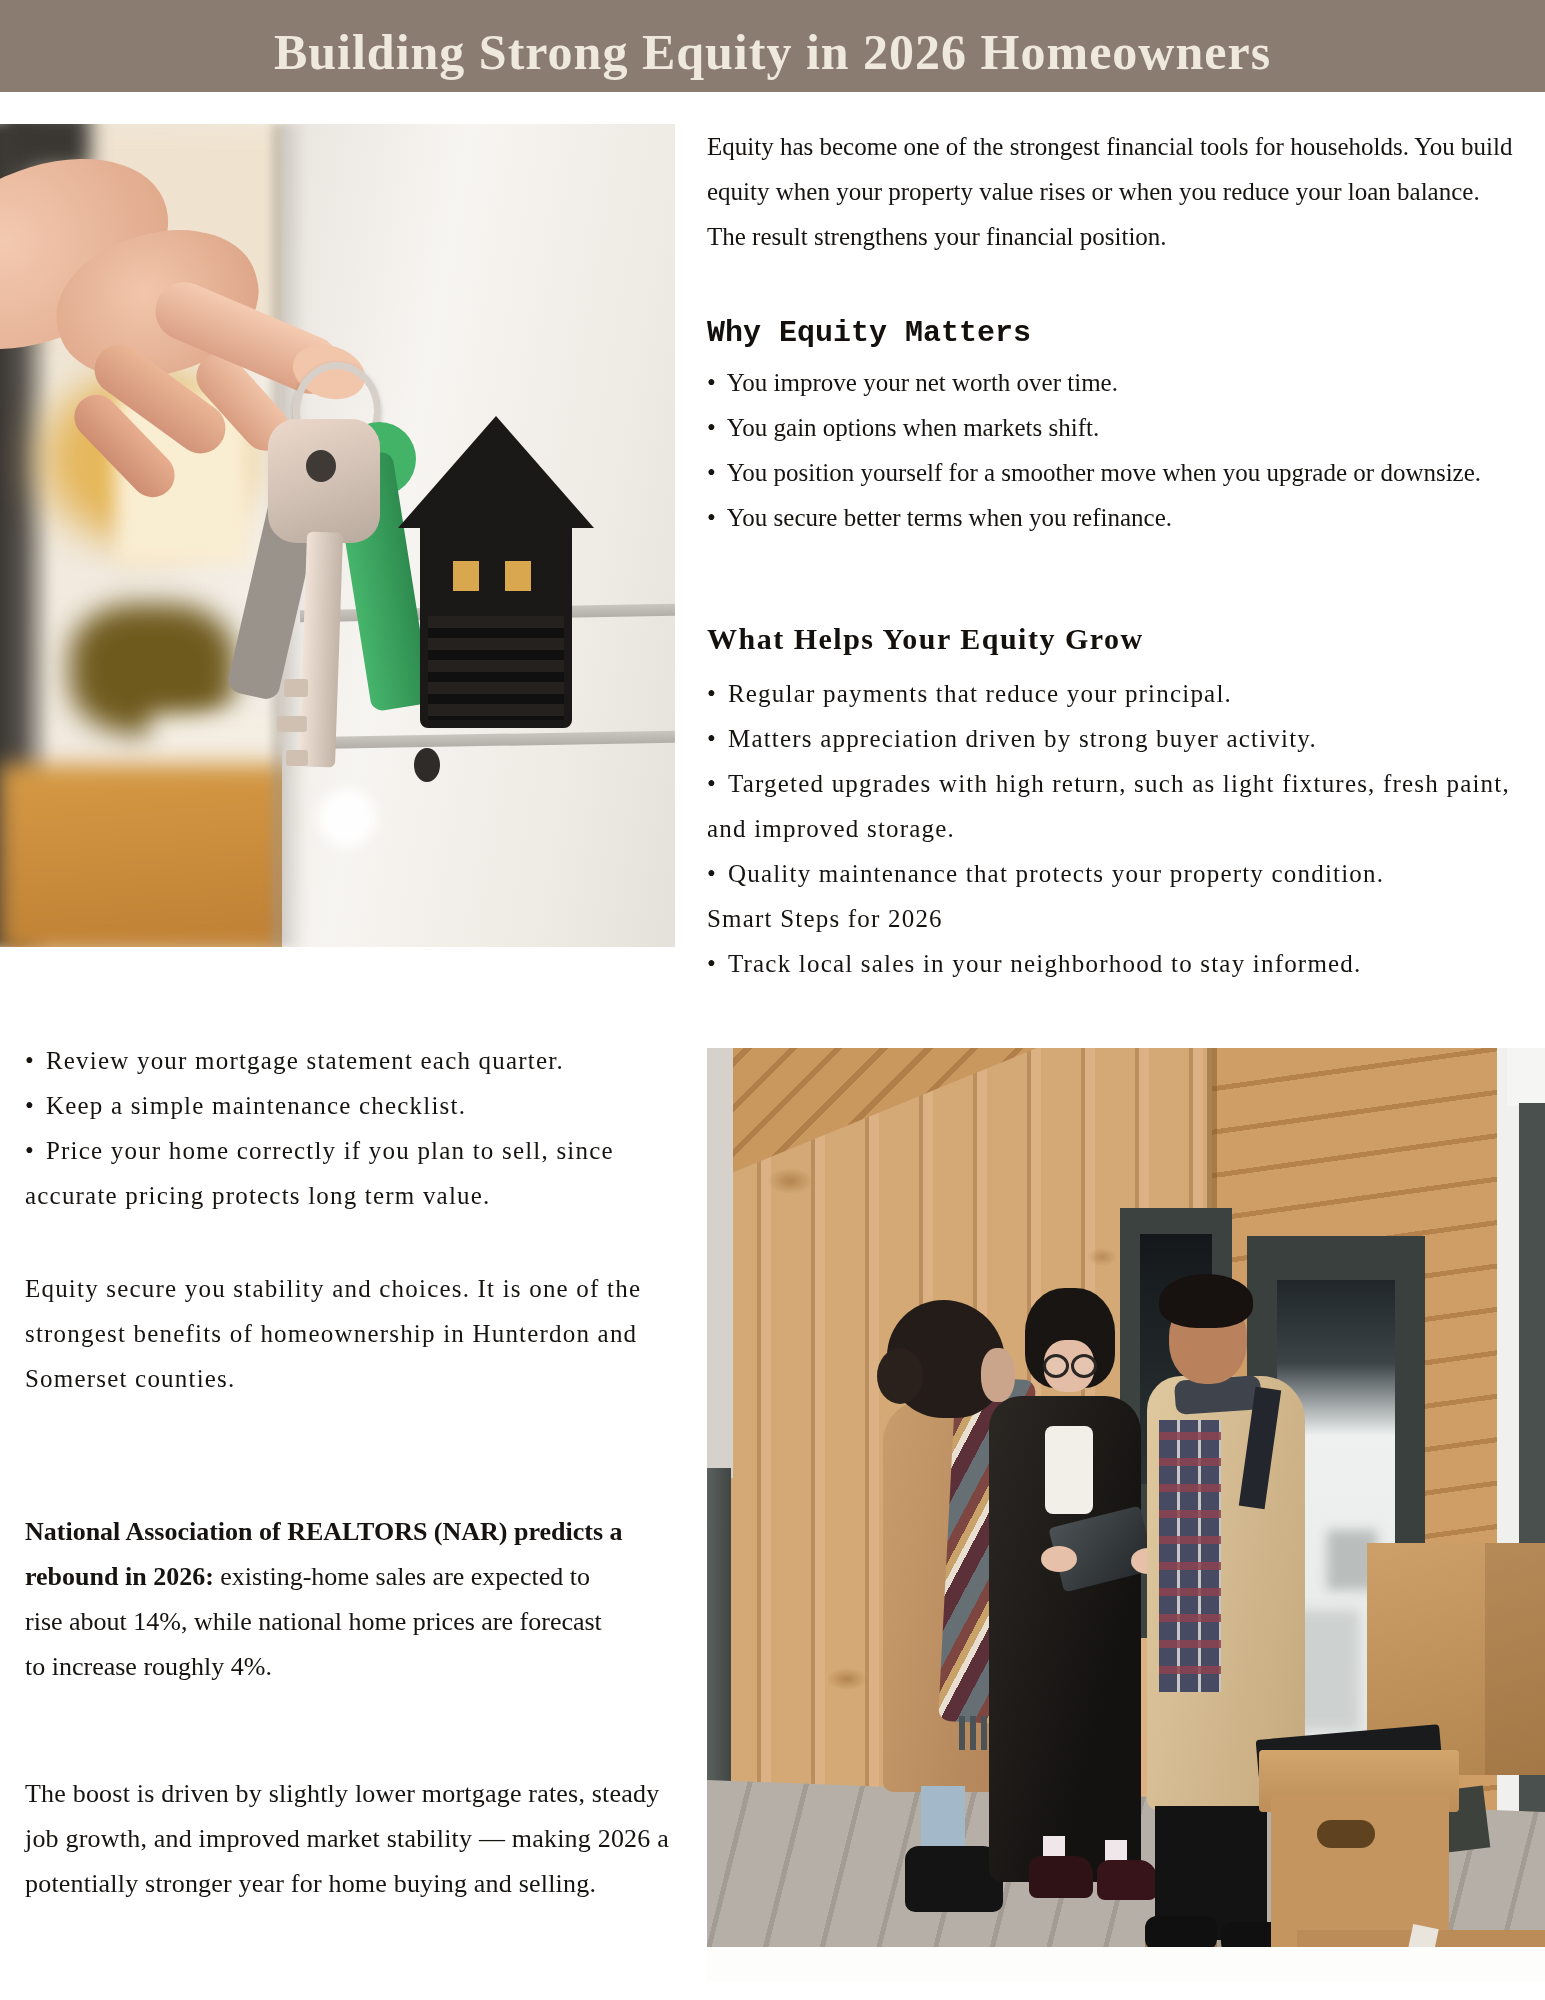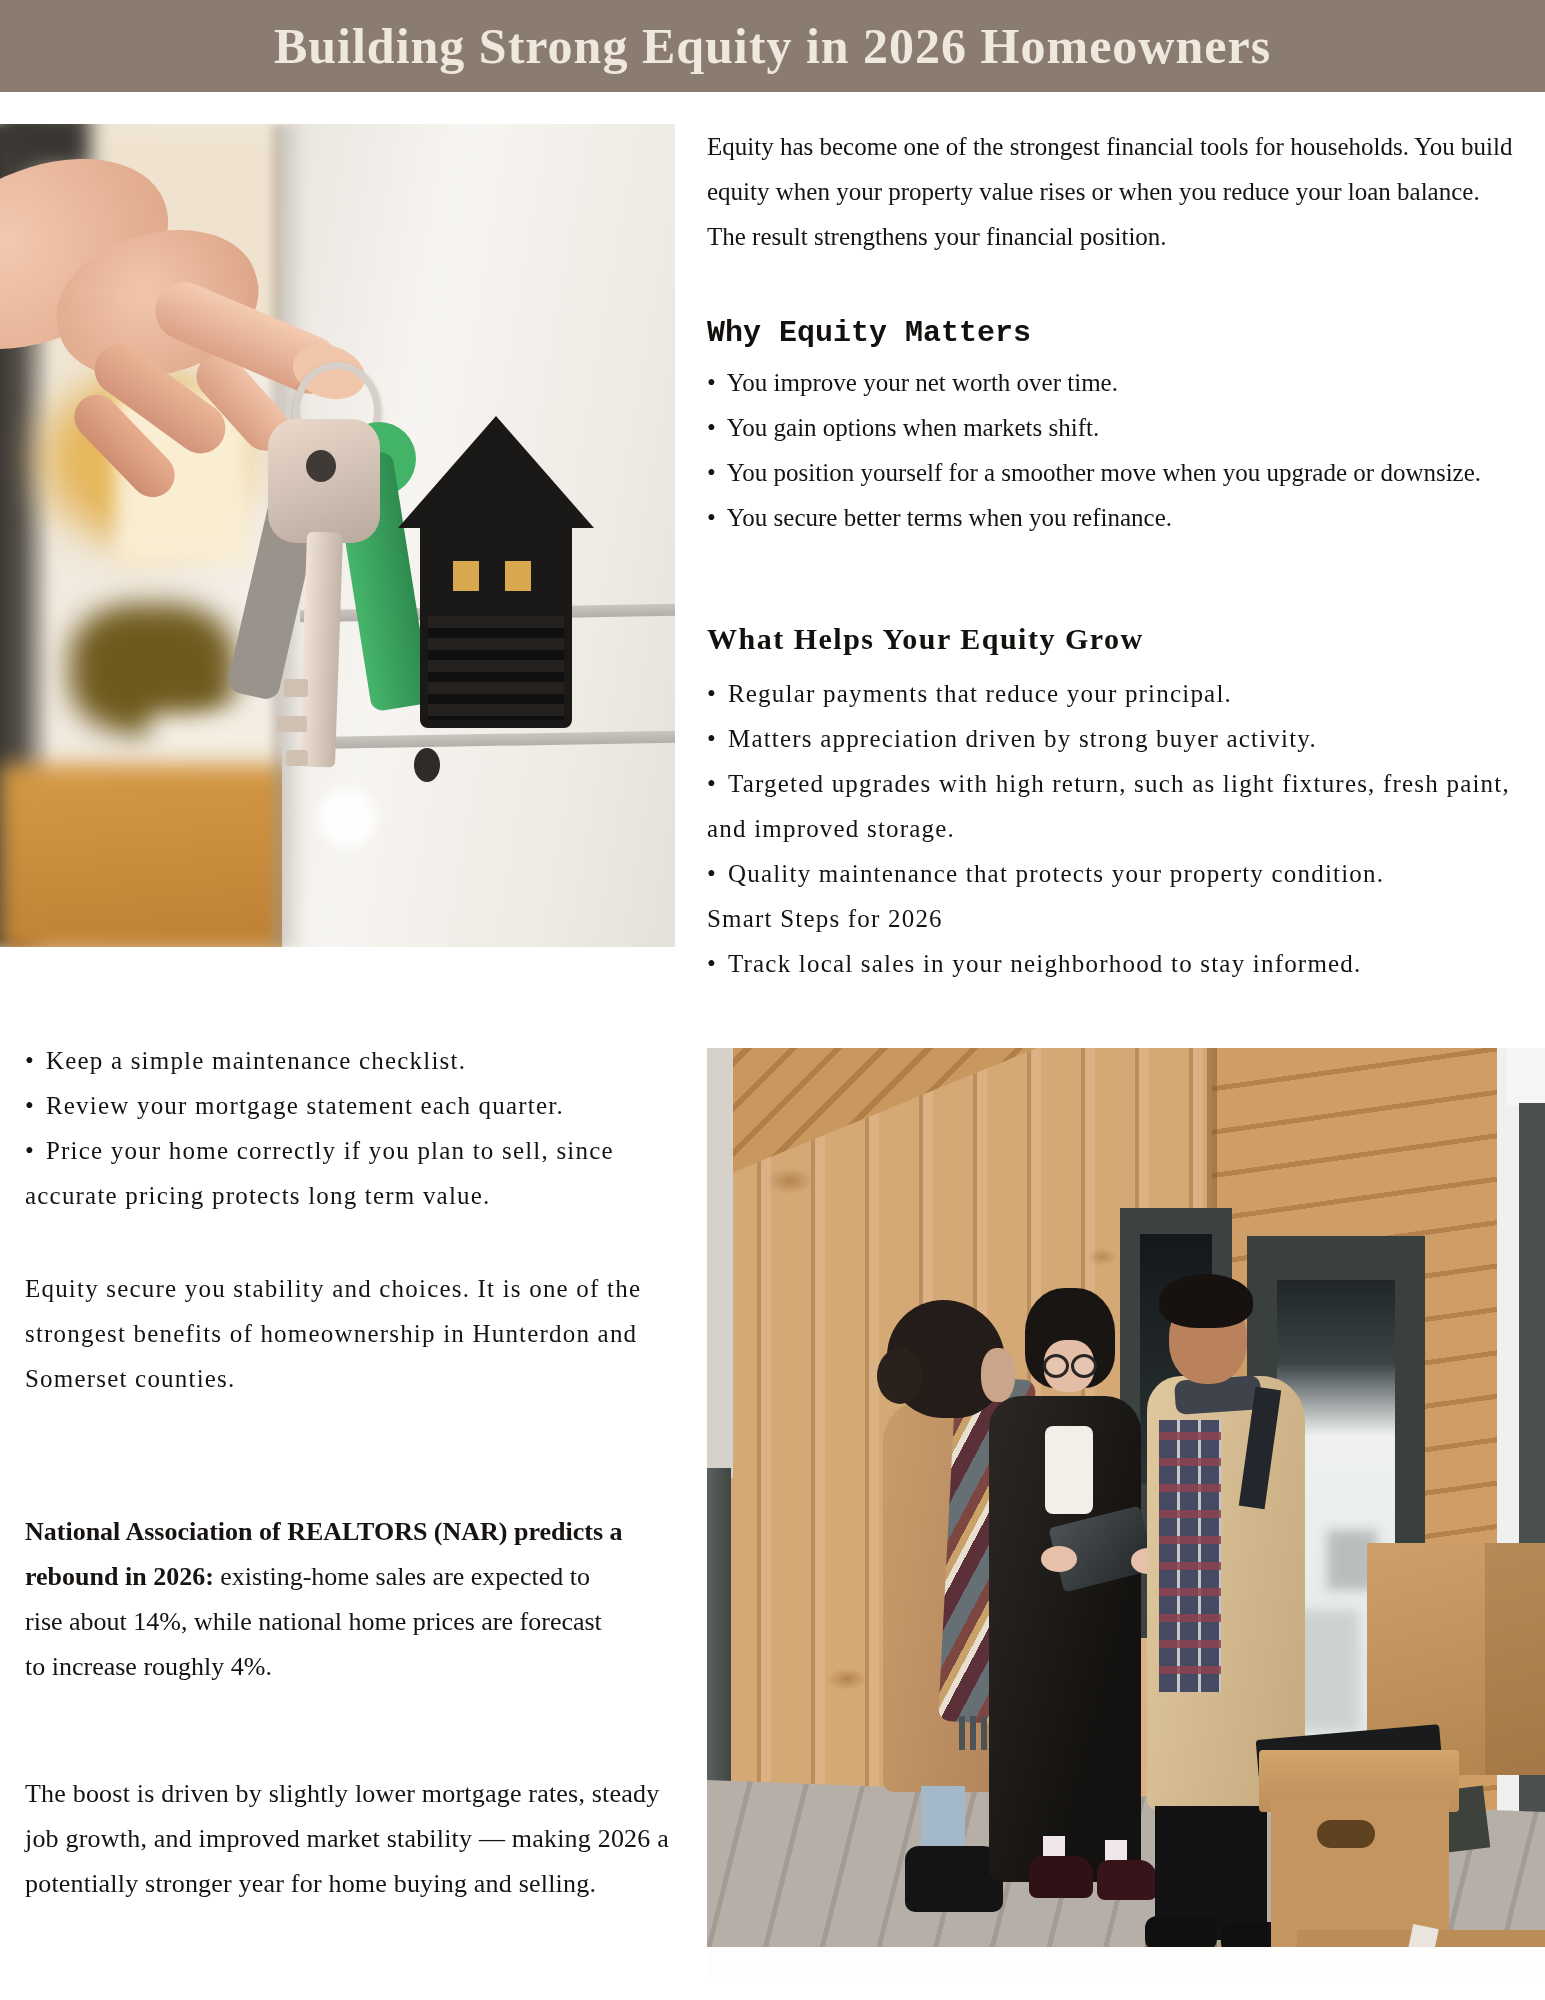--- a/index.html
+++ b/index.html
@@ -1,21 +1,21 @@
 <!DOCTYPE html>
 <html><head>
 <meta charset="utf-8">
 <style>
   html,body{margin:0;padding:0;background:#ffffff;}
   .page{position:relative;width:1545px;height:2000px;background:#fff;overflow:hidden;
         font-family:"Liberation Serif","DejaVu Serif",serif;color:#161310;}
 
   
   .banner{position:absolute;left:0;top:0;width:100%;height:92px;background:#8b7c72;}
-  .banner h1{margin:0;line-height:92px;text-align:center;font-size:50px;font-weight:700;
+  .banner h1{margin:6px;line-height:92px;text-align:center;font-size:50px;font-weight:700;
              color:#efe8dc;letter-spacing:1px;}
 
   
   .col-right{position:absolute;left:707px;top:124px;width:812px;font-size:25px;line-height:45px;}
   .col-left{position:absolute;left:25px;top:1038px;width:660px;font-size:25px;line-height:45px;}
   p,ul{margin:0;padding:0}
   ul{list-style:none}
   li::before{content:"\2022";margin-right:11px;}
   h2{margin:0;font-size:30px;line-height:45px;font-weight:700;color:#13100d;}
   .h-why{margin-top:52px;font-family:Liberation Mono, monospace;}
@@ -243,22 +243,22 @@
     </ul>
 
     <p class="smart ls">Smart Steps for 2026</p>
     <ul class="ls">
       <li>Track local sales in your neighborhood to stay informed.</li>
     </ul>
   </div>
 
   <div class="col-left">
     <ul class="ls">
+      <li>Review your mortgage statement each quarter.</li>
       <li>Keep a simple maintenance checklist.</li>
-      <li>Review your mortgage statement each quarter.</li>
       <li>Price your home correctly if you plan to sell, since accurate pricing protects long term value.</li>
     </ul>
 
     <p class="stability ls">Equity secure you stability and choices. It is one of the strongest benefits of homeownership in Hunterdon and Somerset counties.</p>
 
     <p class="nar"><b>National Association of REALTORS (NAR) predicts a rebound in 2026:</b><span> existing-home sales are expected to rise about 14%, while national home prices are forecast to increase roughly 4%.</span></p>
 
     <p class="boost">The boost is driven by slightly lower mortgage rates, steady job growth, and improved market stability — making 2026 a potentially stronger year for home buying and selling.</p>
   </div>
 

